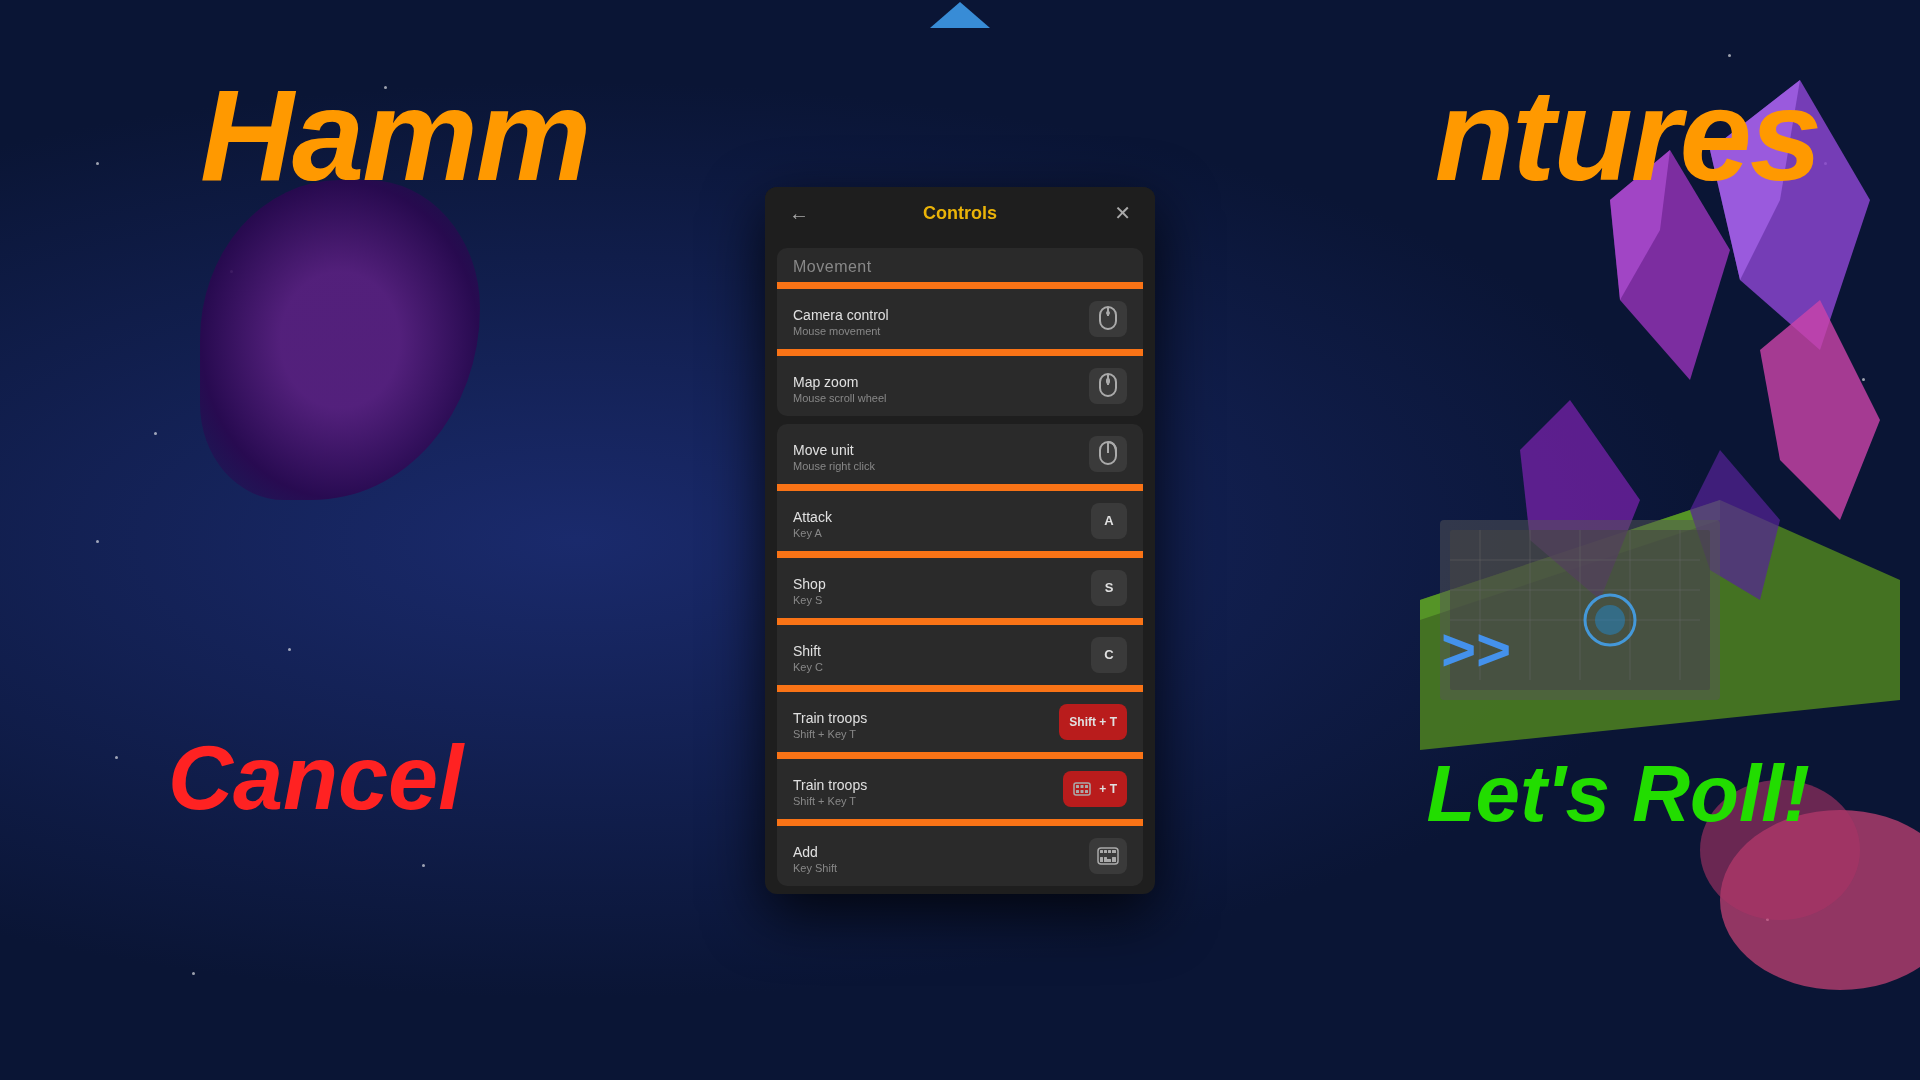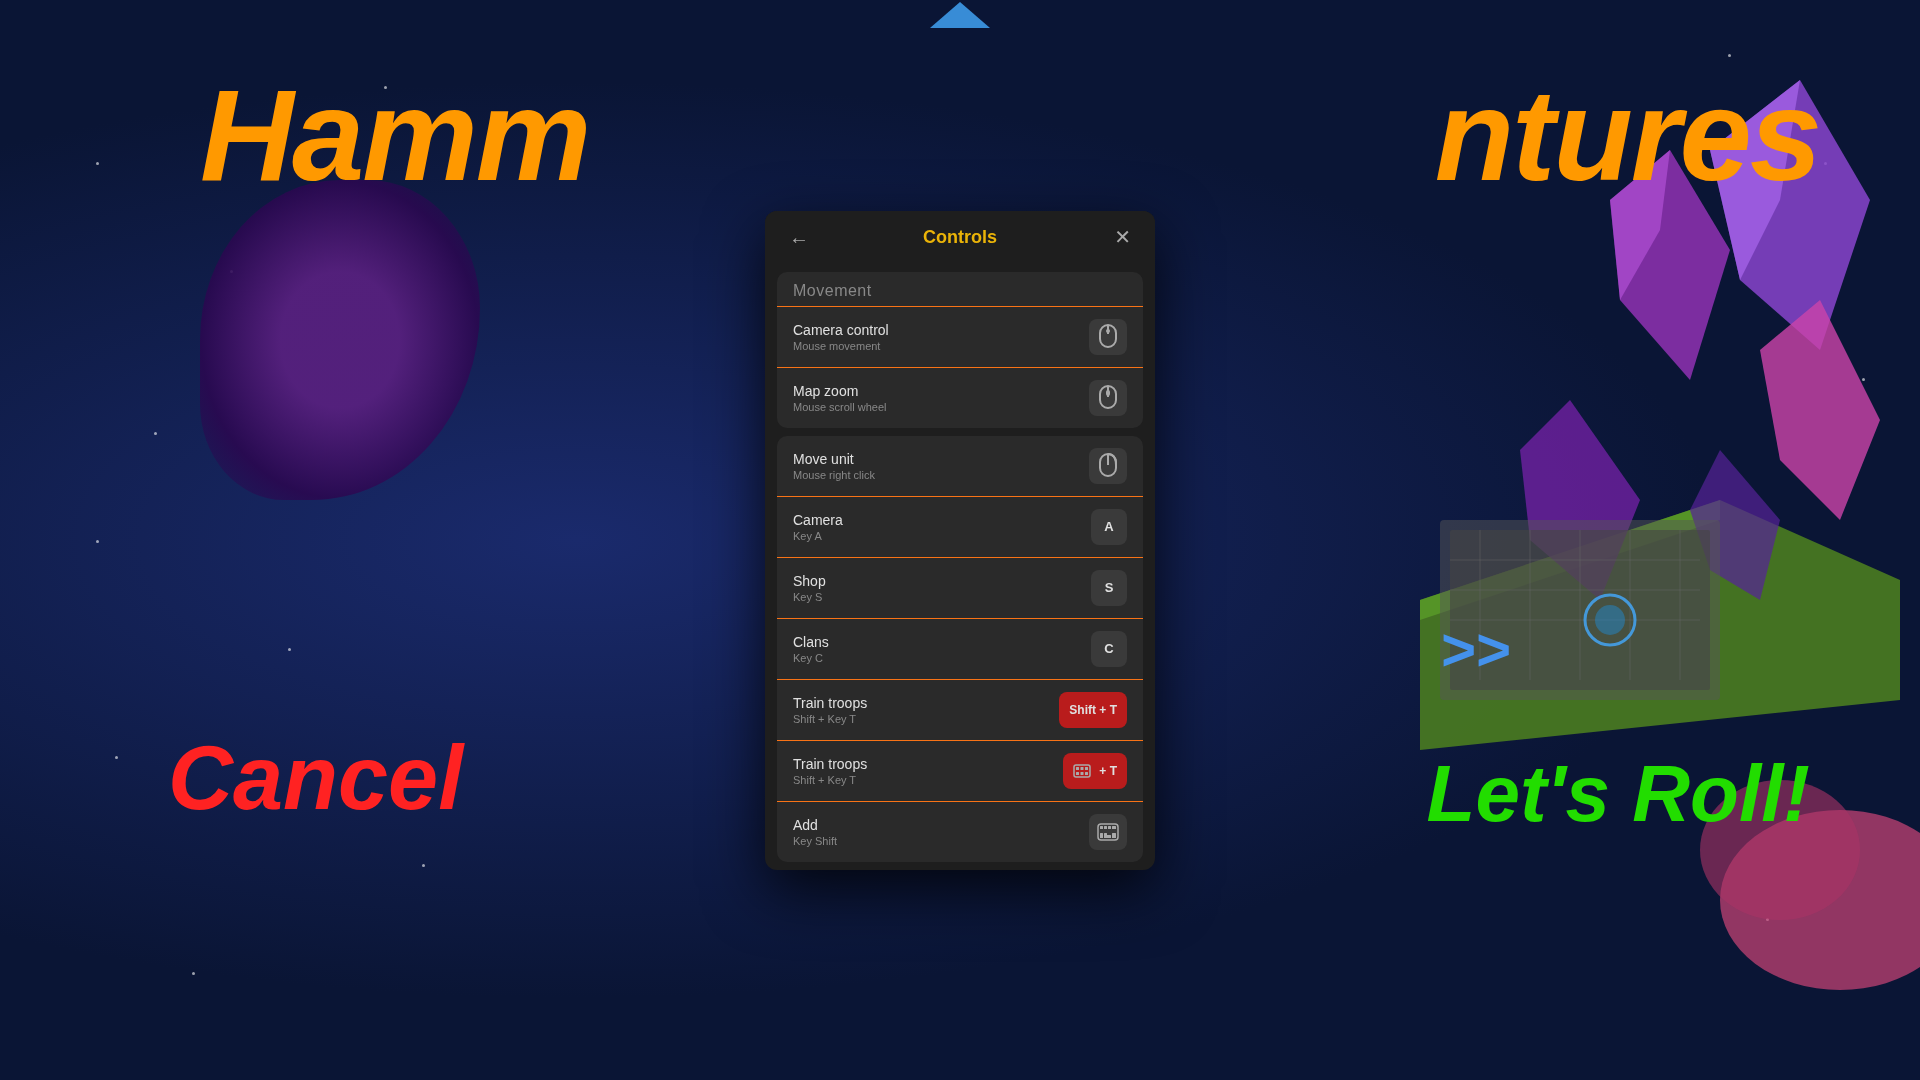--- a/index.html
+++ b/index.html
@@ -176,24 +176,24 @@
     .section-header {
       padding: 10px 16px 6px;
       font-size: 16px;
       color: #888;
       font-weight: 500;
       letter-spacing: 0.5px;
     }
 
     .control-row {
       display: flex;
-      align-items: center;
+      align-items: flex-end;
       justify-content: space-between;
       padding: 12px 16px;
-      border-top: 1px solid #f97316;
+      border-top: 7px solid #f97316;
     }
 
     .control-row:first-of-type {
       border-top: none;
     }
 
     .control-info {
       display: flex;
       flex-direction: column;
       gap: 2px;
@@ -383,37 +383,37 @@
             <svg width="22" height="26" viewBox="0 0 22 26" fill="none">
               <rect x="3" y="1" width="16" height="22" rx="8" stroke="#aaa" stroke-width="2" fill="none"></rect>
               <line x1="11" y1="1" x2="11" y2="12" stroke="#aaa" stroke-width="2"></line>
               <path d="M19 12 Q19 1 11 1" stroke="#aaa" stroke-width="2" fill="none"></path>
             </svg>
           </div>
         </div>
 
         <div class="control-row">
           <div class="control-info">
-            <span class="control-name">Camera</span>
+            <span class="control-name">Attack</span>
             <span class="control-key">Key A</span>
           </div>
           <div class="key-badge">A</div>
         </div>
 
         <div class="control-row">
           <div class="control-info">
             <span class="control-name">Shop</span>
             <span class="control-key">Key S</span>
           </div>
           <div class="key-badge">S</div>
         </div>
 
         <div class="control-row">
           <div class="control-info">
-            <span class="control-name">Clans</span>
+            <span class="control-name">Shift</span>
             <span class="control-key">Key C</span>
           </div>
           <div class="key-badge">C</div>
         </div>
 
         <div class="control-row">
           <div class="control-info">
             <span class="control-name">Train troops</span>
             <span class="control-key">Shift + Key T</span>
           </div>

